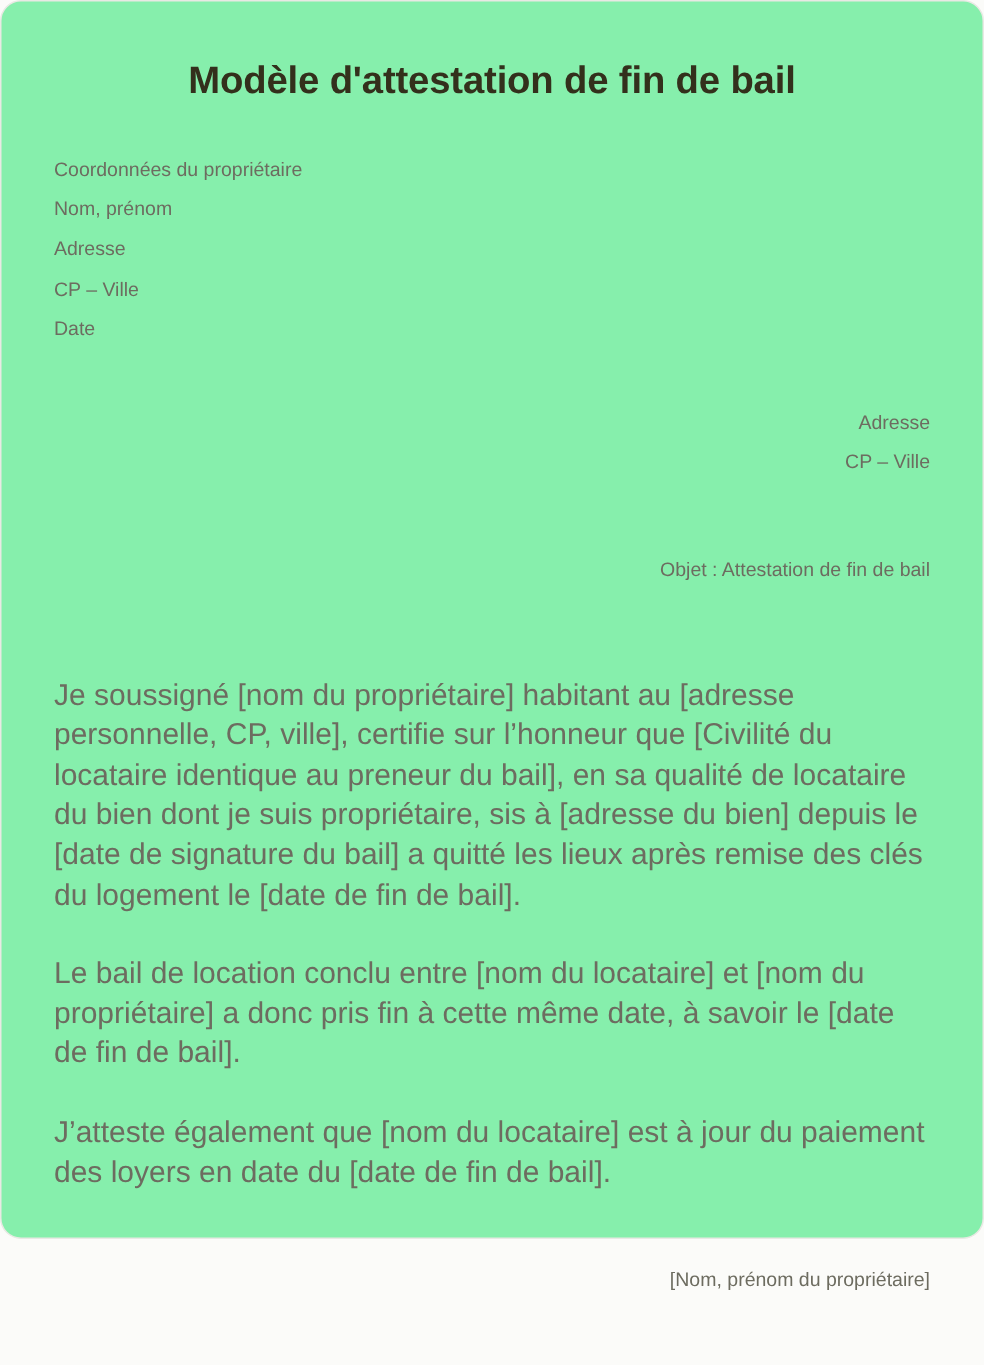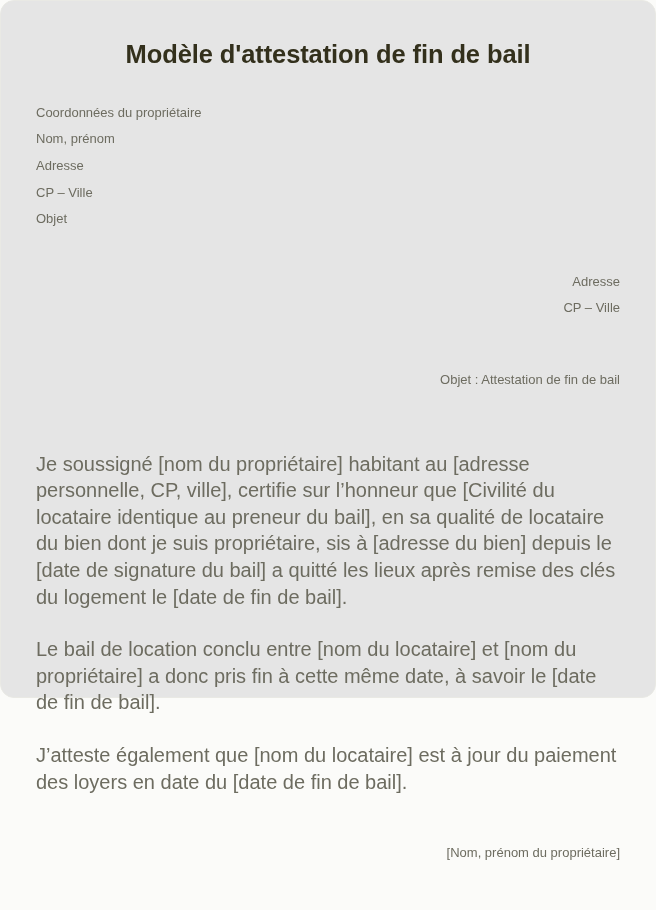--- a/index.html
+++ b/index.html
@@ -12,22 +12,22 @@
     height: 910px;
     background: #fbfbf9;
     font-family: "Liberation Sans", sans-serif;
     overflow: hidden;
   }
 
   .doc-card {
     position: relative;
     box-sizing: border-box;
     width: 656px;
-    height: 698px;
-    background: #e5e5e5;
+    height: 826px;
+    background: #86efac;
     border: 1px solid #e9e9e4;
     border-radius: 14px;
     padding: 0 35px;
   }
 
   .doc-title {
     margin: 0;
     padding-top: 38px;
     text-align: center;
     font-size: 25.5px;
@@ -83,21 +83,21 @@
 
 <div class="doc-card">
 
   <h1 class="doc-title">Modèle d'attestation de fin de bail</h1>
 
   <div class="sender-block">
     <div class="line">Coordonnées du propriétaire</div>
     <div class="line">Nom, prénom</div>
     <div class="line">Adresse</div>
     <div class="line">CP – Ville</div>
-    <div class="line">Objet</div>
+    <div class="line">Date</div>
   </div>
 
   <div class="recipient-block">
     <div class="line">Adresse</div>
     <div class="line">CP – Ville</div>
   </div>
 
   <div class="subject-block">
     <div class="line">Objet : Attestation de fin de bail</div>
   </div>

